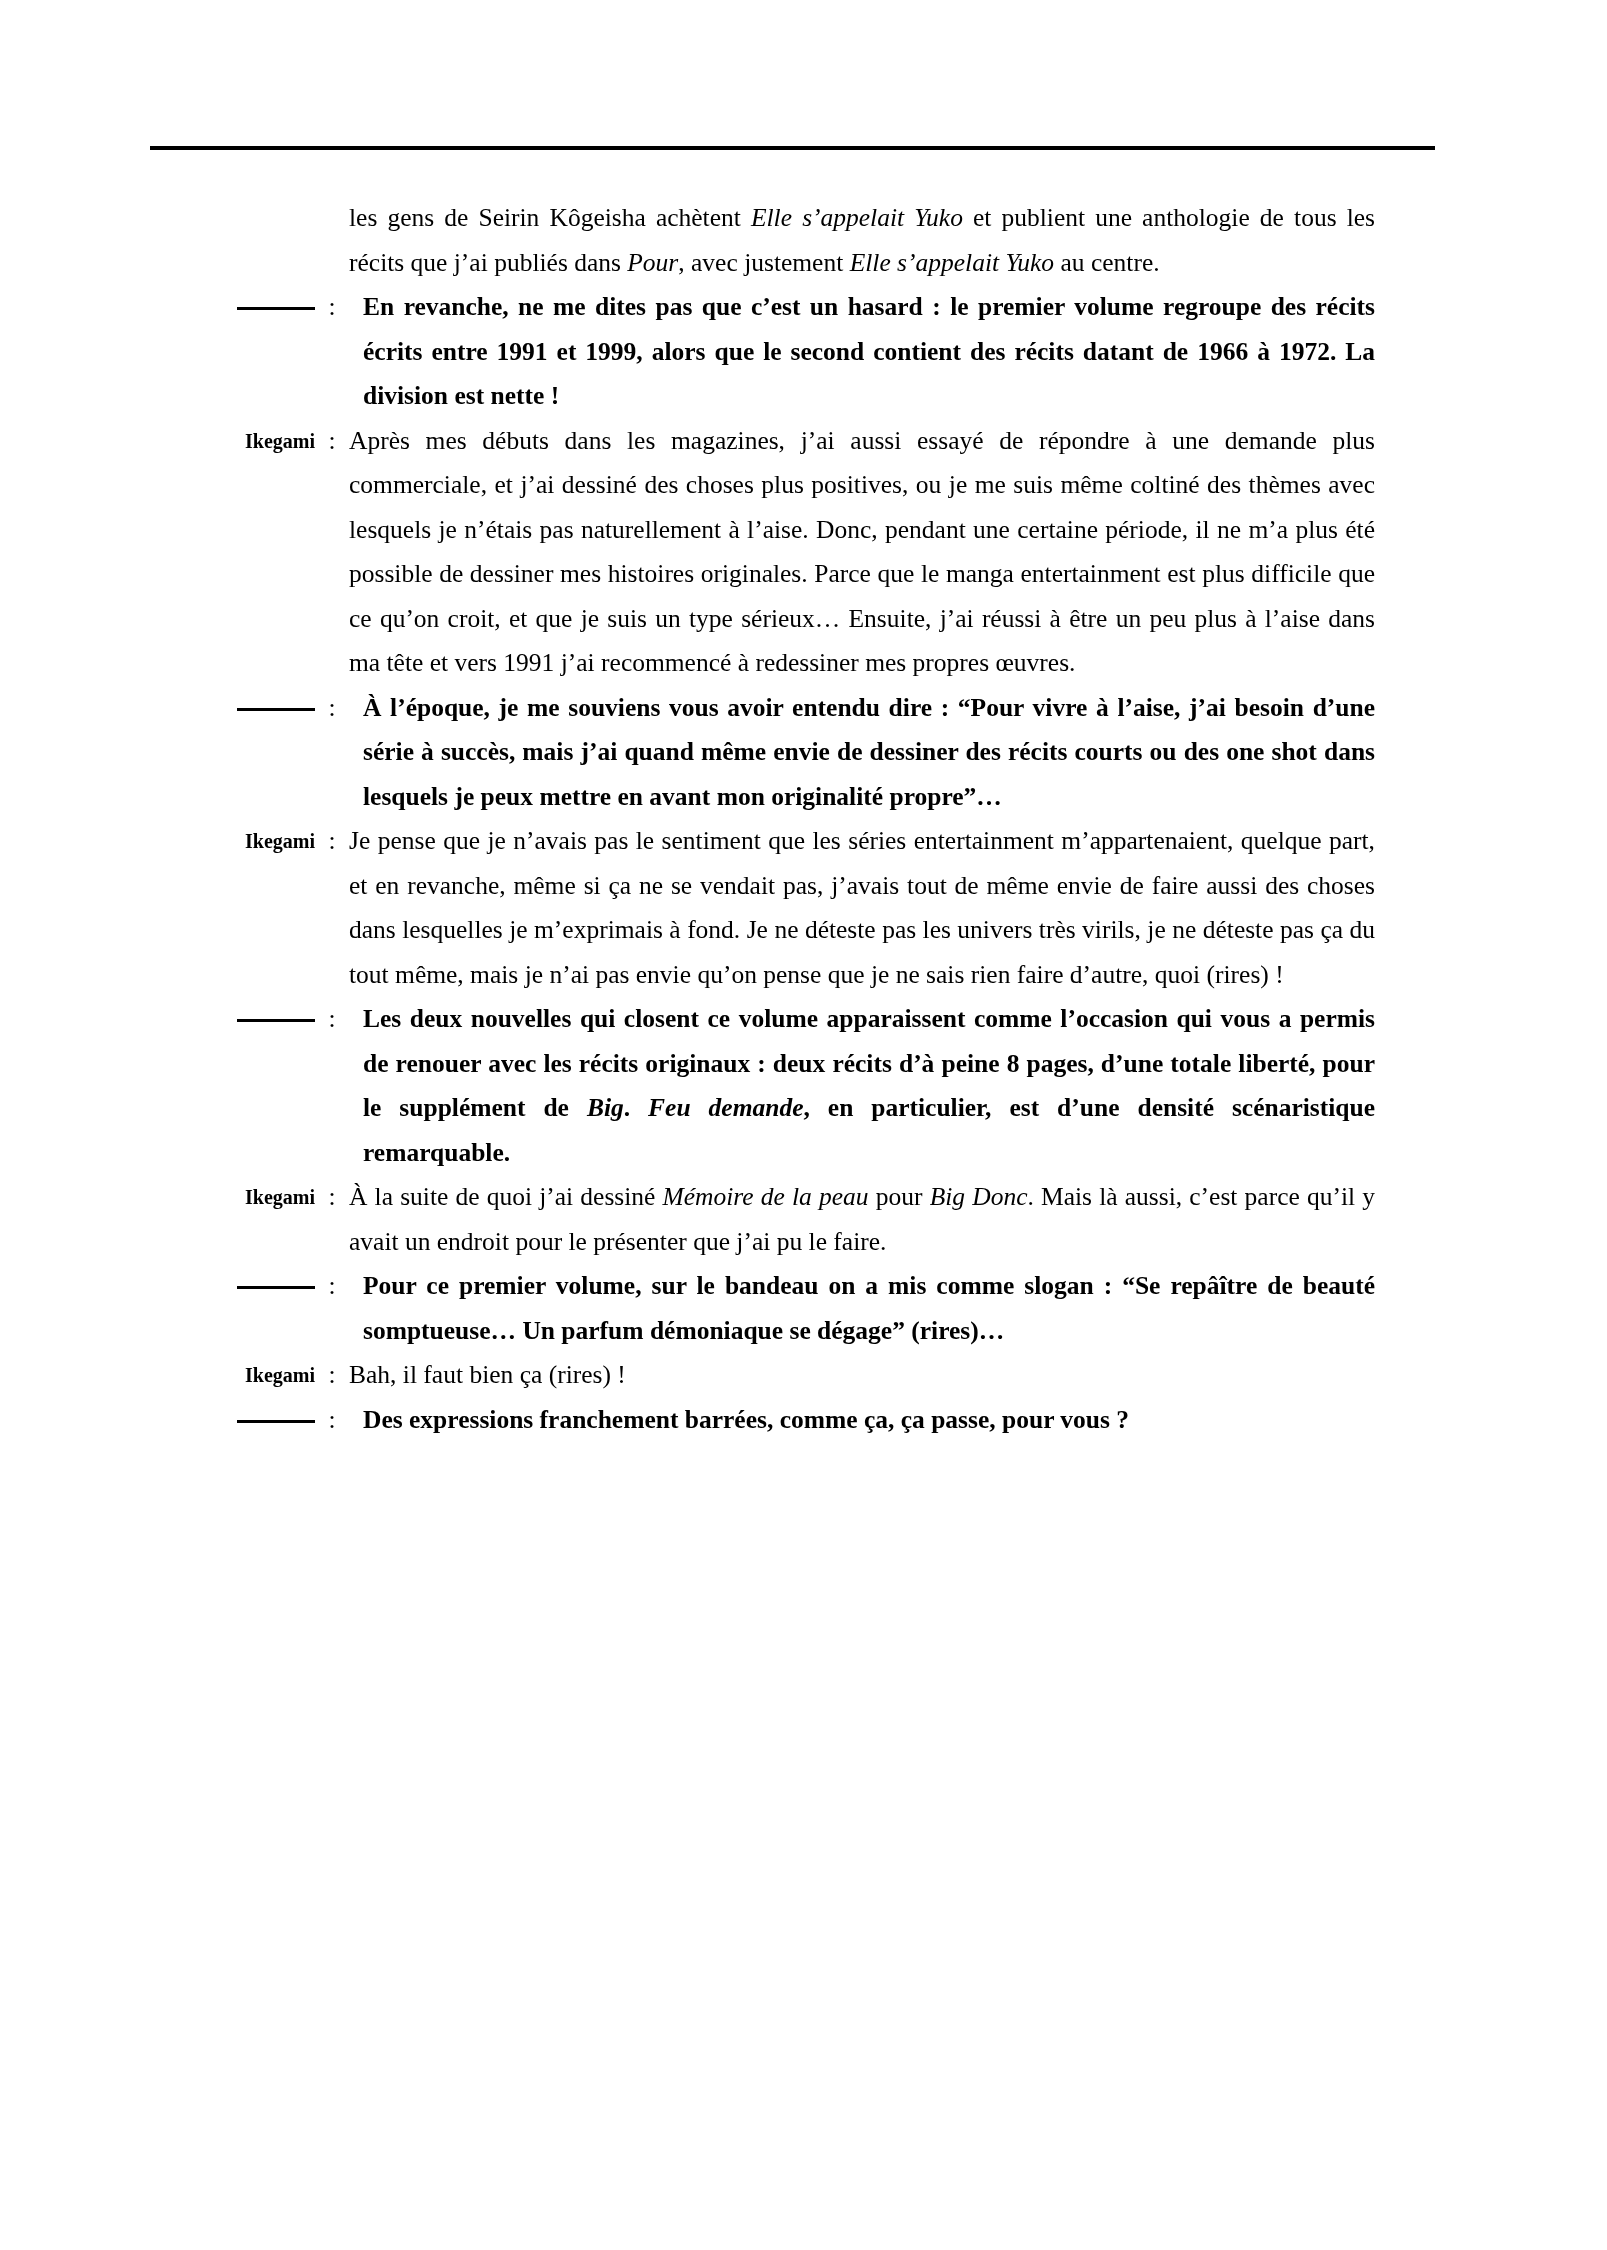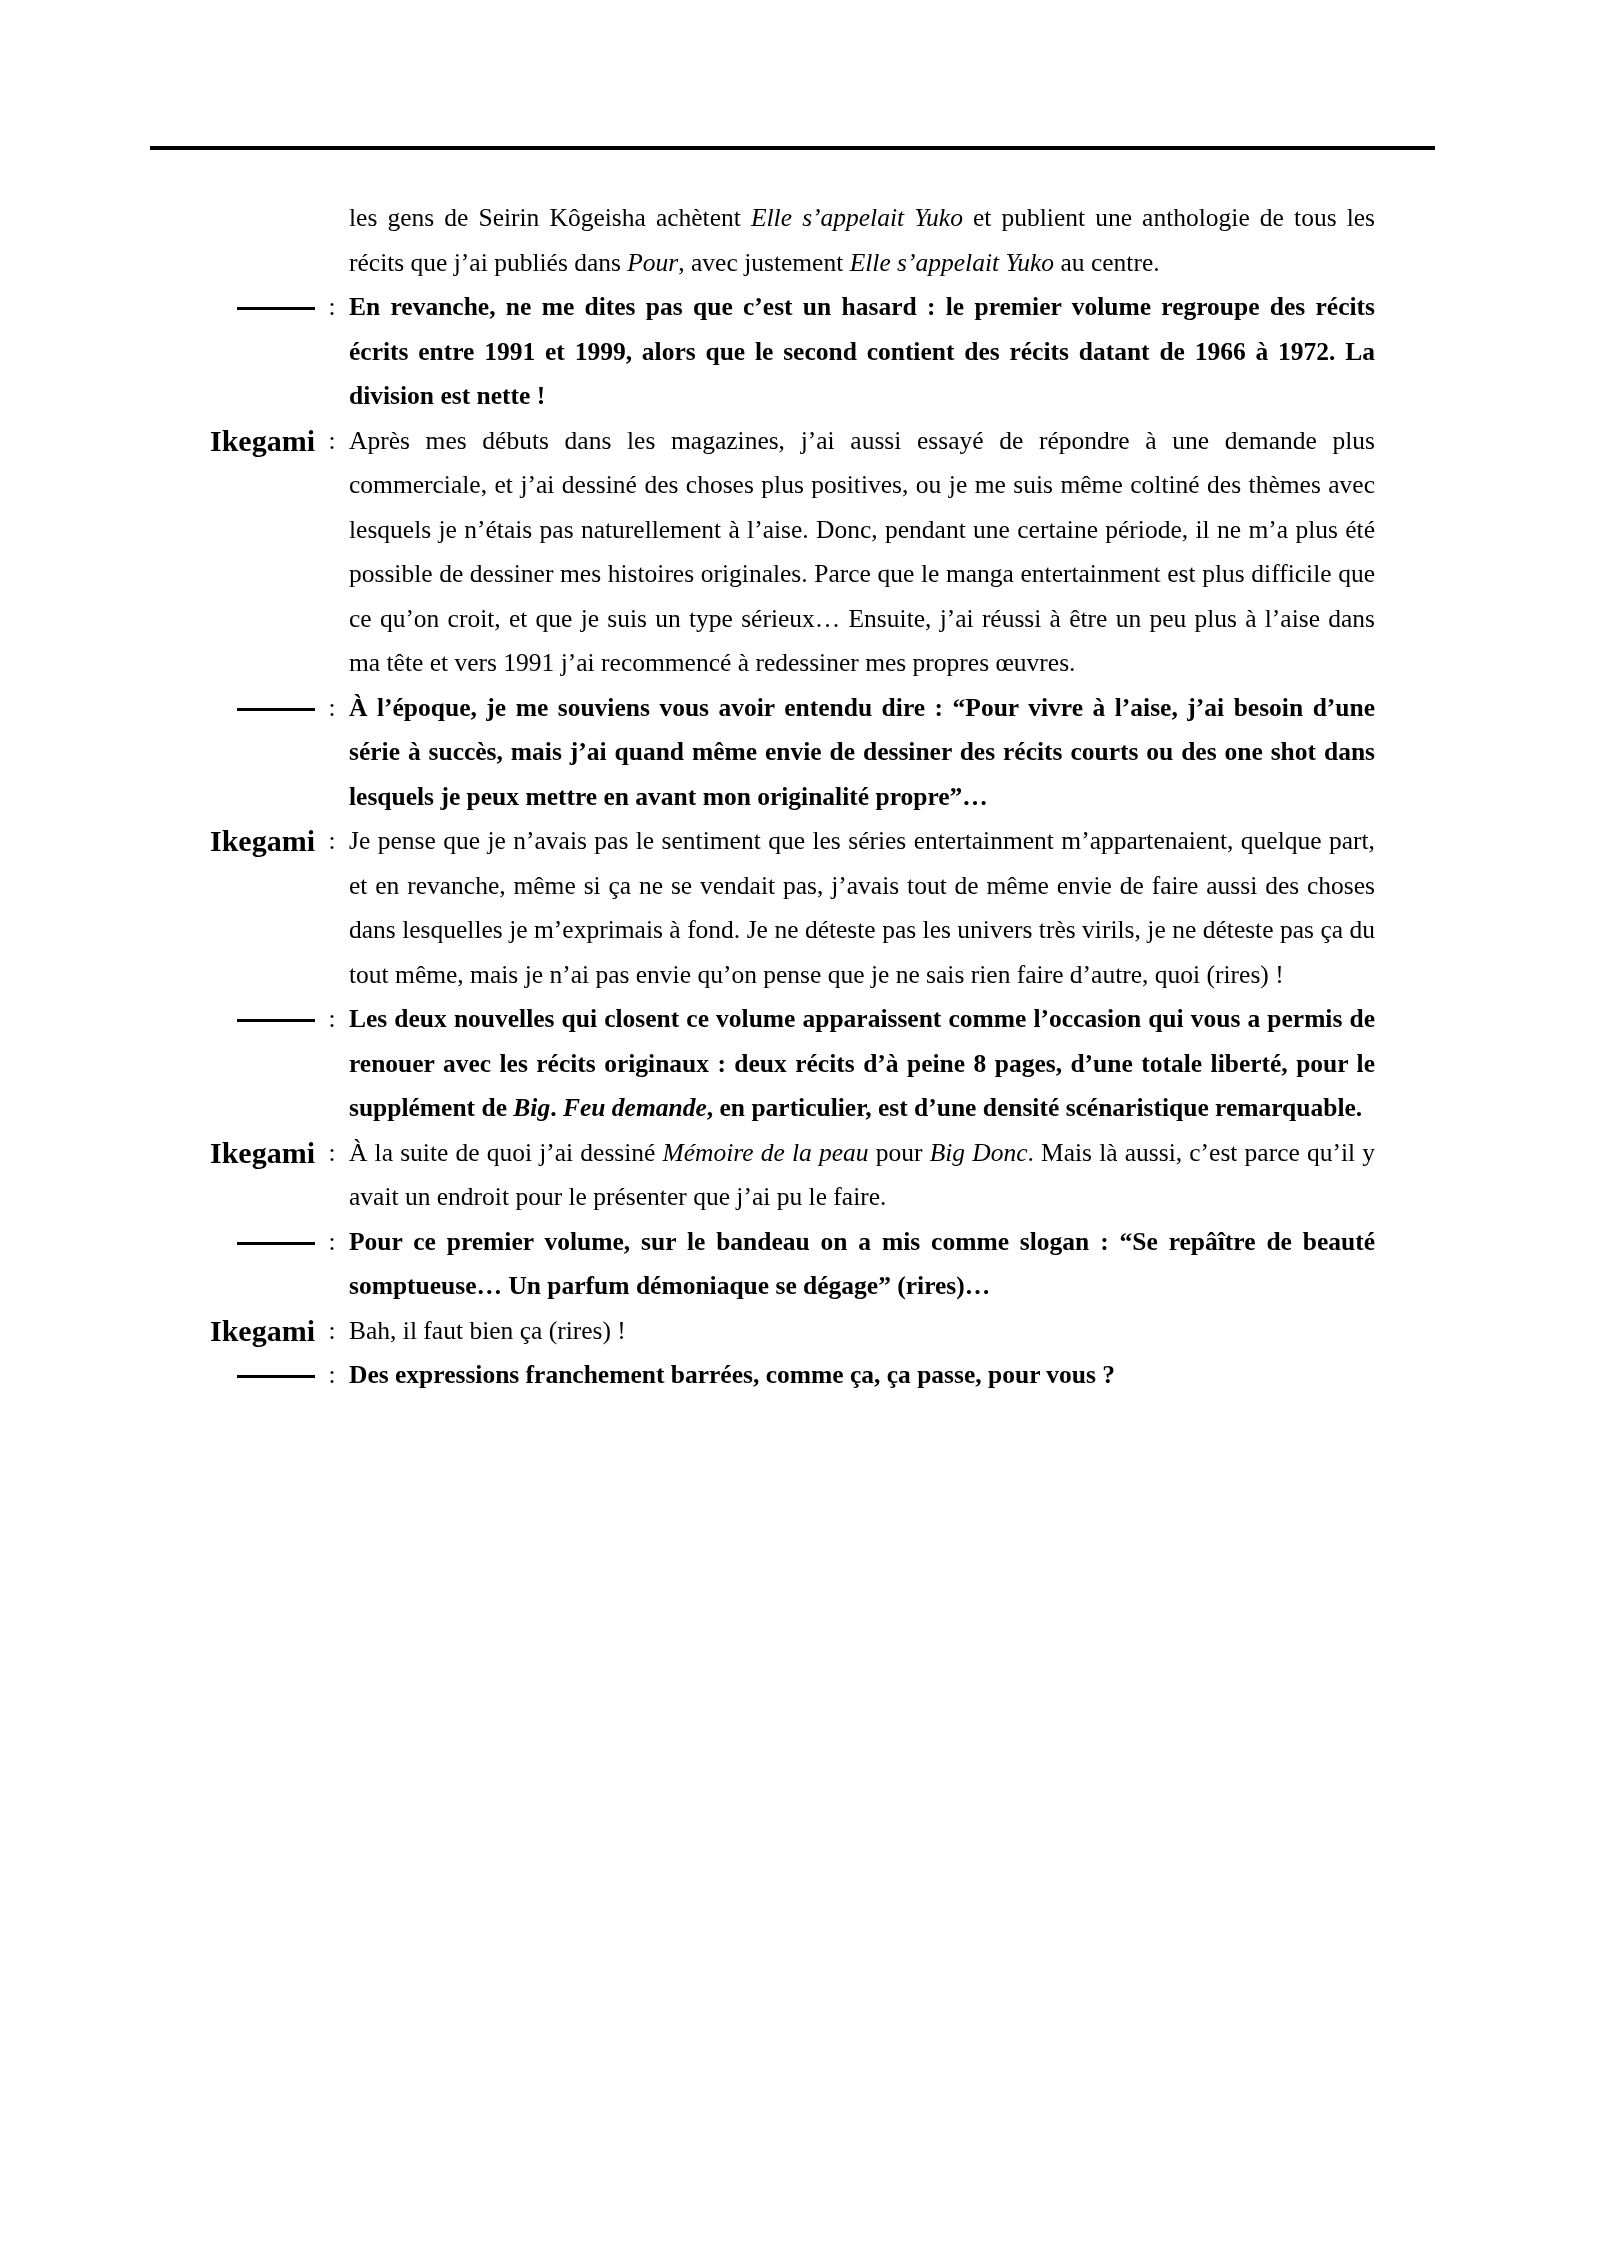--- a/index.html
+++ b/index.html
@@ -39,21 +39,21 @@
   .entry {
     display: flex;
     align-items: flex-start;
     width: 1225px;
     margin: 0;
   }
   .speaker {
     width: 165px;
     flex: 0 0 165px;
     text-align: right;
-    font-size: 30px;
+    font-size: 20px;
     line-height: 44.5px;
     padding-right: 0;
     box-sizing: border-box;
   }
   .speaker.name {
     font-weight: bold;
     font-family: "Liberation Serif", serif;
   }
   .dash-wrap {
     display: inline-block;
@@ -80,20 +80,21 @@
   .text {
     flex: 1 1 auto;
     font-size: 25.5px;
     line-height: 44.5px;
     text-align: justify;
     text-justify: inter-word;
     hyphens: manual;
   }
   .text.bold {
     font-weight: bold;
+    margin-left: 14px;
   }
   .text i, .text em {
     font-style: italic;
   }
   .first-para .text {
     text-indent: 0;
   }
 </style>
 </head>
 <body>

